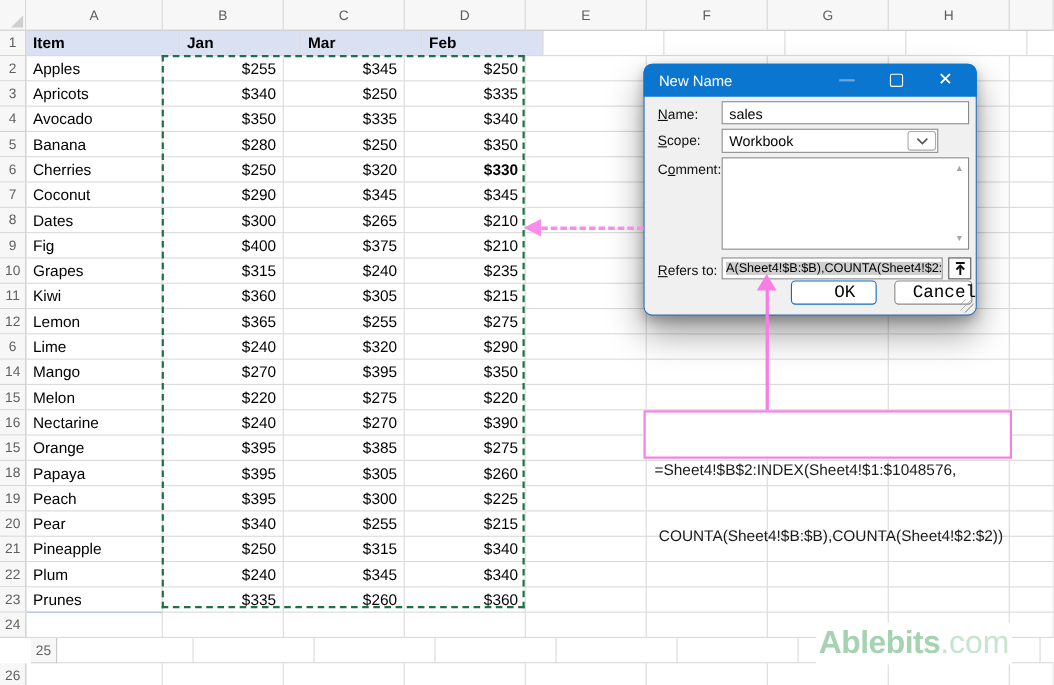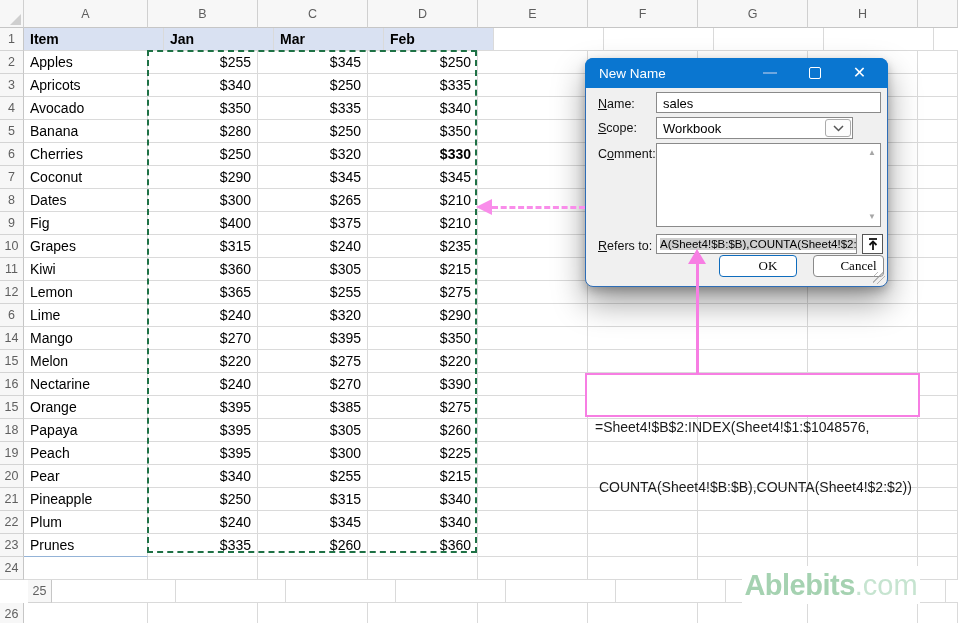--- a/index.html
+++ b/index.html
@@ -56,22 +56,22 @@
   #scope-btn{width:26px;height:18px;margin-right:1px;border:1px solid #ababab;border-radius:3px;
       background:#fdfdfd;display:flex;align-items:center;justify-content:center;box-sizing:border-box;}
   #comment-box{left:70px;top:84px;width:225px;height:84px;}
   .scroll-arrow{position:absolute;right:4px;font-size:8px;color:#a6a6a6;line-height:8px;}
   #comment-up{top:5px;} #comment-down{bottom:5px;}
   #refers-input{left:70px;top:175px;width:201px;height:20px;overflow:hidden;white-space:nowrap;
       text-align:right;font-size:11.5px;line-height:18px;padding:0 3px;}
   #refers-input .selected{background:#cfcfcf;}
   #collapse-btn{position:absolute;left:276px;top:175px;width:21px;height:20px;background:#fff;
       border:1px solid #555;box-sizing:border-box;display:flex;align-items:center;justify-content:center;}
-  .dlg-btn{position:absolute;top:196px;height:22px;background:#fff;font-size:13px;
-      font-family:Liberation Serif, serif;display:flex;align-items:center;justify-content:center;
+  .dlg-btn{position:absolute;top:196px;height:22px;background:#fff;font-size:16px;
+      font-family:Liberation Mono, monospace;display:flex;align-items:center;justify-content:center;
       border-radius:4px;box-sizing:border-box;padding-left:20px;}
   #ok-btn{left:133px;width:78px;border:1.5px solid #0f6cbd;}
   #cancel-btn{left:227px;width:71px;border:1px solid #8a8a8a;}
   #resize-grip{position:absolute;right:2px;bottom:2px;width:12px;height:12px;
       background:repeating-linear-gradient(135deg,transparent 0 3px,#9a9a9a 3px 4px);
       border-radius:0 0 6px 0;opacity:.7;}
   #dash-arrow-line{position:absolute;left:492px;top:206px;width:93px;height:0;
       border-top:3px dashed #f98dea;z-index:6;}
   #dash-arrow-head{position:absolute;left:476px;top:199px;width:0;height:0;z-index:6;
       border-right:16px solid #f98dea;border-top:8px solid transparent;border-bottom:8px solid transparent;}

